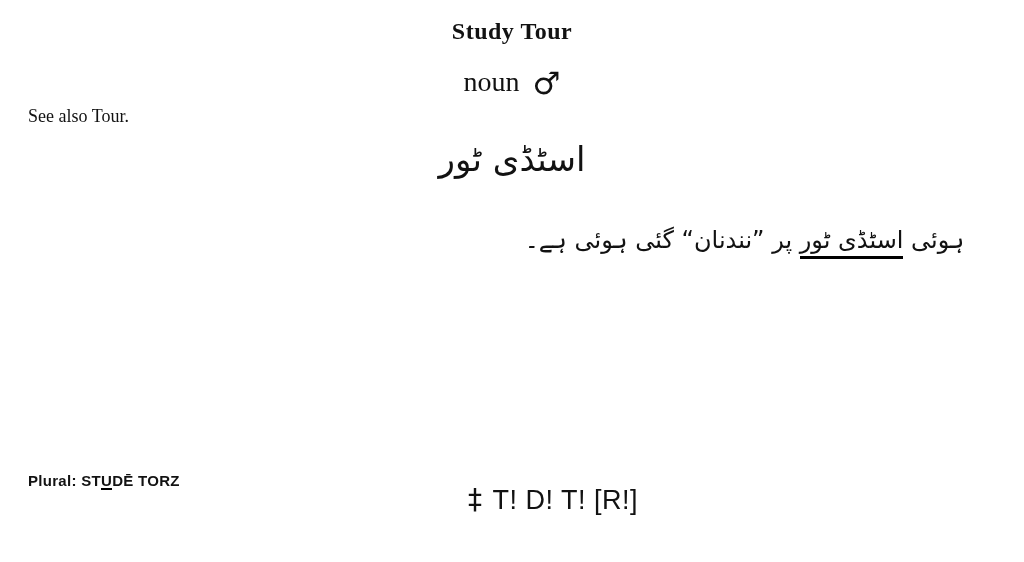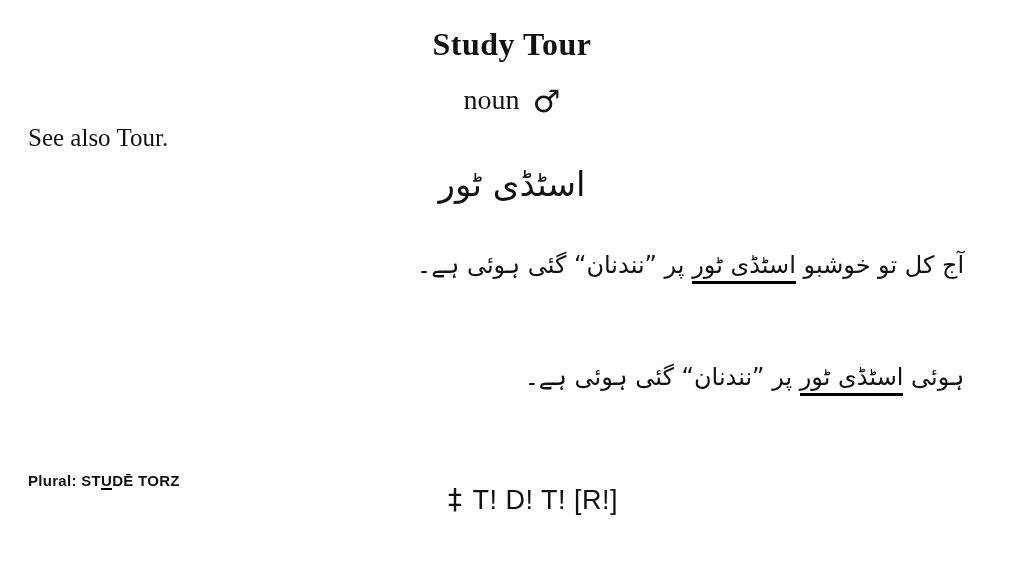--- a/index.html
+++ b/index.html
@@ -12,43 +12,43 @@
     width: 1024px;
     height: 562px;
     background: #ffffff;
     color: #121212;
     overflow: hidden;
     font-family: "Liberation Serif", "DejaVu Serif", serif;
   }
   
   .entry-header { padding-top: 10px; text-align: center; }
   .entry-title {
-    margin: 16px;
-    font-size: 32px;
+    margin: 8px;
+    font-size: 24px;
     font-weight: bold;
     letter-spacing: 0.5px;
     font-family: "Liberation Serif", "DejaVu Serif", serif;
     text-align: center;
   }
   .pos-line {
     margin-top: 21px;
     font-size: 28px;
     line-height: 1.1;
   }
   .gender-symbol {
     font-family: "DejaVu Sans", sans-serif;
     font-size: 31px;
     font-weight: 400;
     vertical-align: -3px;
     margin-left: 6px;
   }
   
   .see-also {
     margin: 6px 0 0 28px;
-    font-size: 25px;
+    font-size: 18px;
   }
   
   .urdu-headword {
     margin-top: 10px;
     text-align: center;
     direction: rtl;
     font-size: 34px;
     line-height: 1.3;
     font-family: "DejaVu Sans", sans-serif;
   }
@@ -101,21 +101,21 @@
     line-height: 0.95;
   }
   .plural-line {
     margin-top: 22px;
     font-size: 15px;
     font-weight: bold;
     letter-spacing: 0.3px;
   }
   .pronunciation {
     position: absolute;
-    left: 372px;
+    left: 392px;
     top: 2px;
     font-size: 27px;
     letter-spacing: 0.5px;
     white-space: pre;
   }
   .dagger-icon {
     font-family: "DejaVu Sans", sans-serif;
     font-size: 28px;
     margin-right: 10px;
   }
@@ -132,23 +132,20 @@
       <span class="gender-symbol">♂</span>
     </div>
   </div>
 
   <div class="see-also">See also Tour.</div>
 
   <div class="urdu-headword" dir="rtl">اسٹڈی ٹور</div>
 
   <div>
 
-    <p class="example-ur" dir="rtl">
-      <span>آج کل تو خوشبو </span><span class="ur-underline">اسٹڈی ٹور</span><span> پر ”نندنان“ گئی ہوئی ہے۔</span>
-    </p>
 
     <p class="example-ur" dir="rtl">
       <span>ہوئی </span><span class="ur-underline">اسٹڈی ٹور</span><span> پر ”نندنان“ گئی ہوئی ہے۔</span>
     </p>
 
   </div>
 
   <div class="entry-footer">
     <div class="plural-line">
       <span>Plural: ST</span><span class="u-underline-thin">U</span><span>DĒ TORZ</span>

